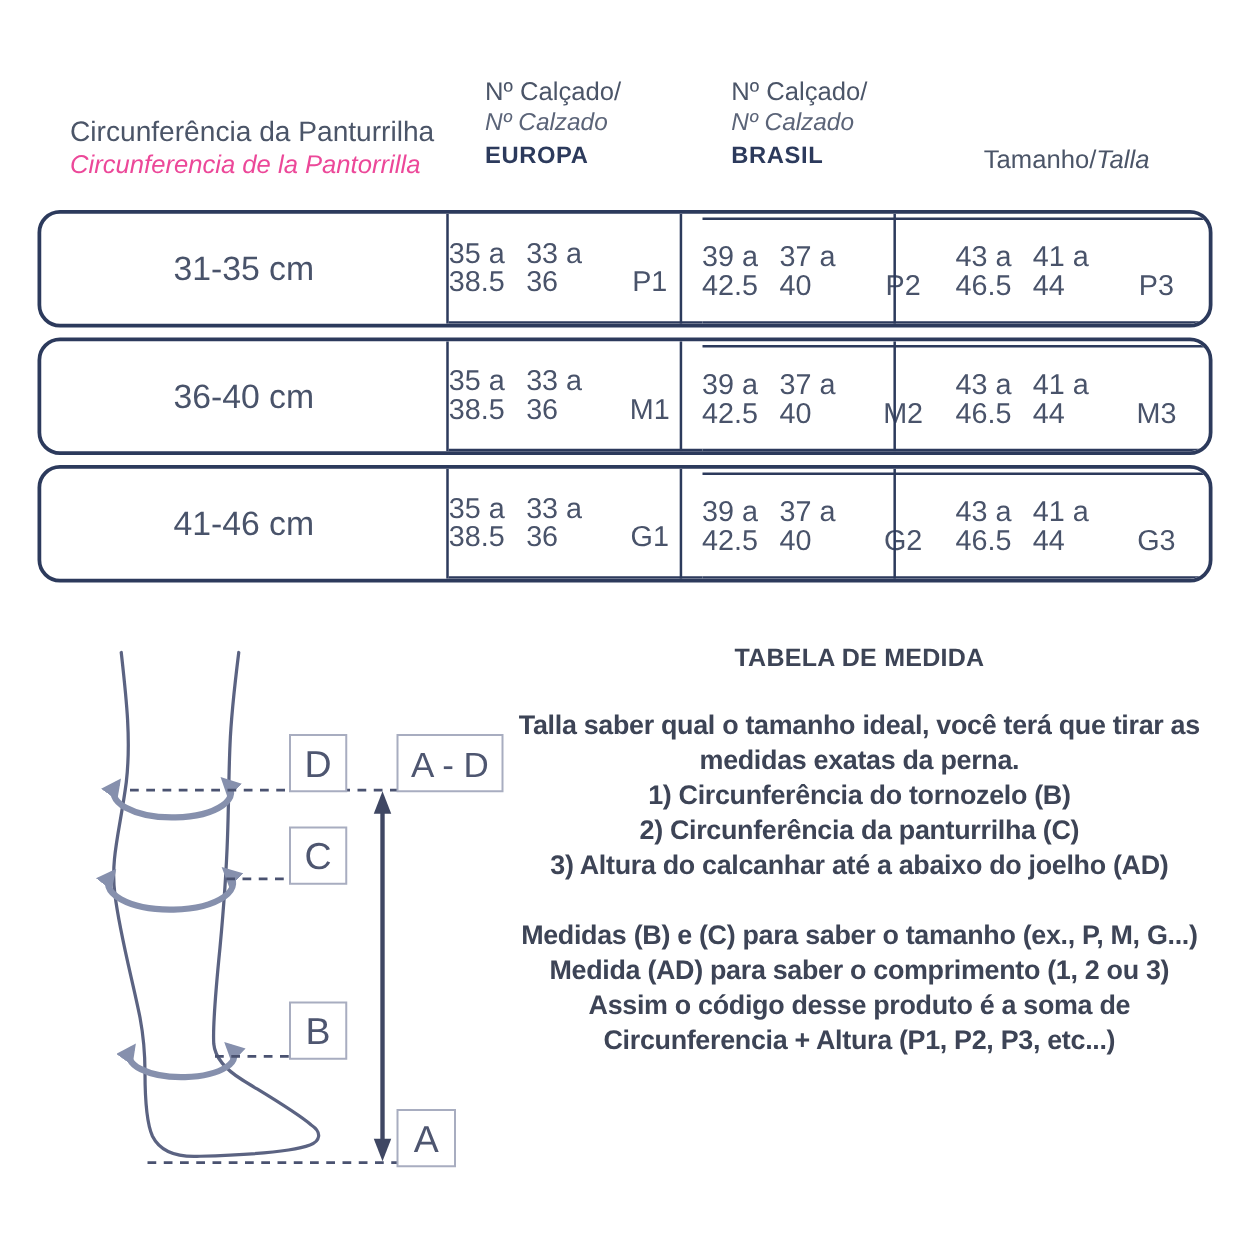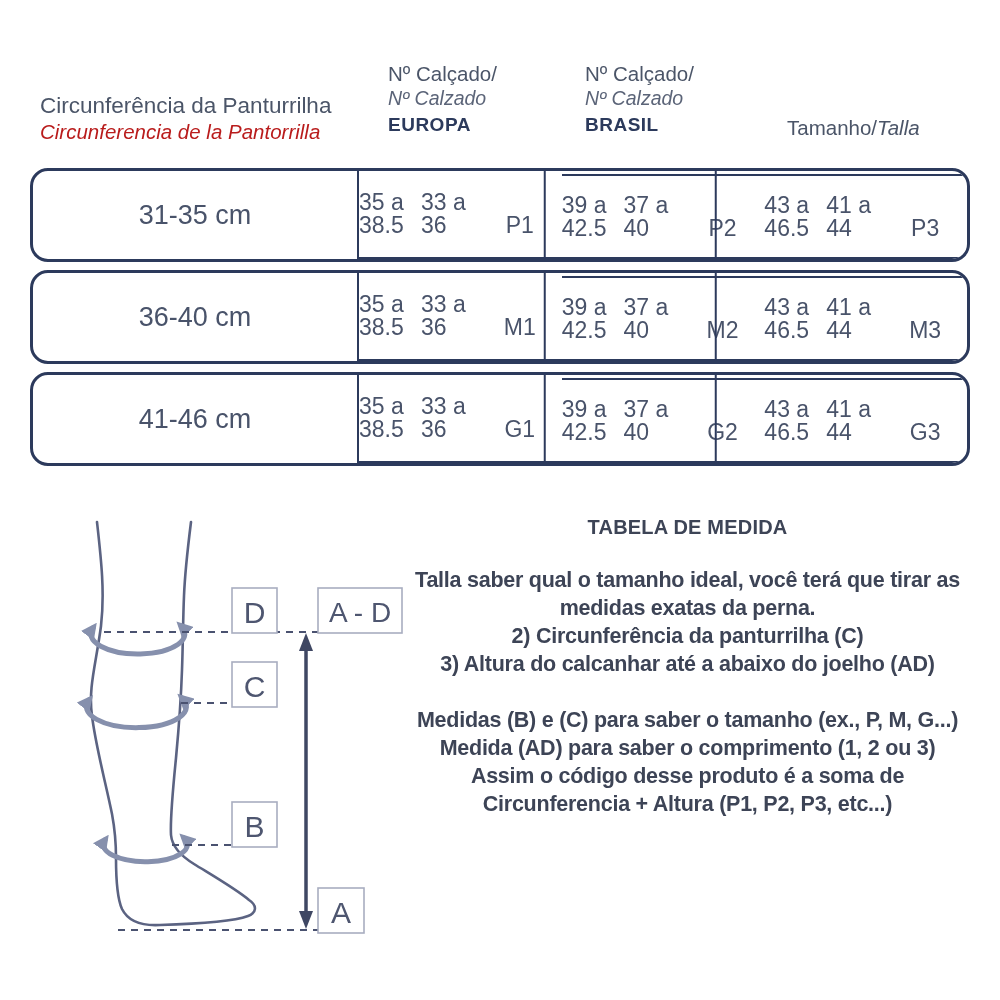--- a/index.html
+++ b/index.html
@@ -4,22 +4,22 @@
 <style>
   * { margin:0; padding:0; box-sizing:border-box; }
   body { background:#ffffff; }
   .page {
     position:relative; width:1000px; height:1000px; background:#ffffff;
     font-family:"Liberation Sans", sans-serif; overflow:hidden;
   }
 
   
   .h-col { position:absolute; color:#4b5568; }
-  .h-circ { left:40px; top:93px; font-size:22.5px; line-height:1.18; }
-  .h-circ .es { font-style:italic; font-size:20.5px; color:#b91c1c; }
+  .h-circ { left:56px; top:93px; font-size:22.5px; line-height:1.18; }
+  .h-circ .es { font-style:italic; font-size:20.5px; color:#ec4899; }
   .h-europa { left:388px; top:62px; font-size:20.5px; line-height:1.2; }
   .h-brasil { left:585px; top:62px; font-size:20.5px; line-height:1.2; }
   .shoe-es { font-style:italic; font-size:19.5px; color:#5b6478; }
   .country { font-size:19px; font-weight:bold; color:#2c3a5c; letter-spacing:0.5px; margin-top:4px; }
   .h-tamanho { left:787px; top:116px; font-size:20.5px; }
   .h-tamanho .es { font-style:italic; }
 
   
   .blocks { position:absolute; left:30px; top:168px; width:940px; }
   .block {
@@ -209,20 +209,21 @@
     </g>
     <g>
       <rect x="318" y="588" width="84" height="45" fill="#ffffff" stroke="#a8adc0" stroke-width="1.6"></rect>
       <text x="360" y="612" text-anchor="middle" dominant-baseline="central" font-size="28" fill="#4e5670">A - D</text>
     </g>
   </svg>
 
   <div class="instructions">
     <div class="instr-title">TABELA DE MEDIDA</div>
     <div>Talla saber qual o tamanho ideal, você terá que tirar as medidas exatas da perna.</div>
+    <div>1) Circunferência do tornozelo (B)</div>
     <div>2) Circunferência da panturrilha (C)</div>
     <div>3) Altura do calcanhar até a abaixo do joelho (AD)</div>
     <div class="spacer"></div>
     <div>Medidas (B) e (C) para saber o tamanho (ex., P, M, G...)</div>
     <div>Medida (AD) para saber o comprimento (1, 2 ou 3)</div>
     <div>Assim o código desse produto é a soma de Circunferencia + Altura (P1, P2, P3, etc...)</div>
   </div>
 
 </div>
 

